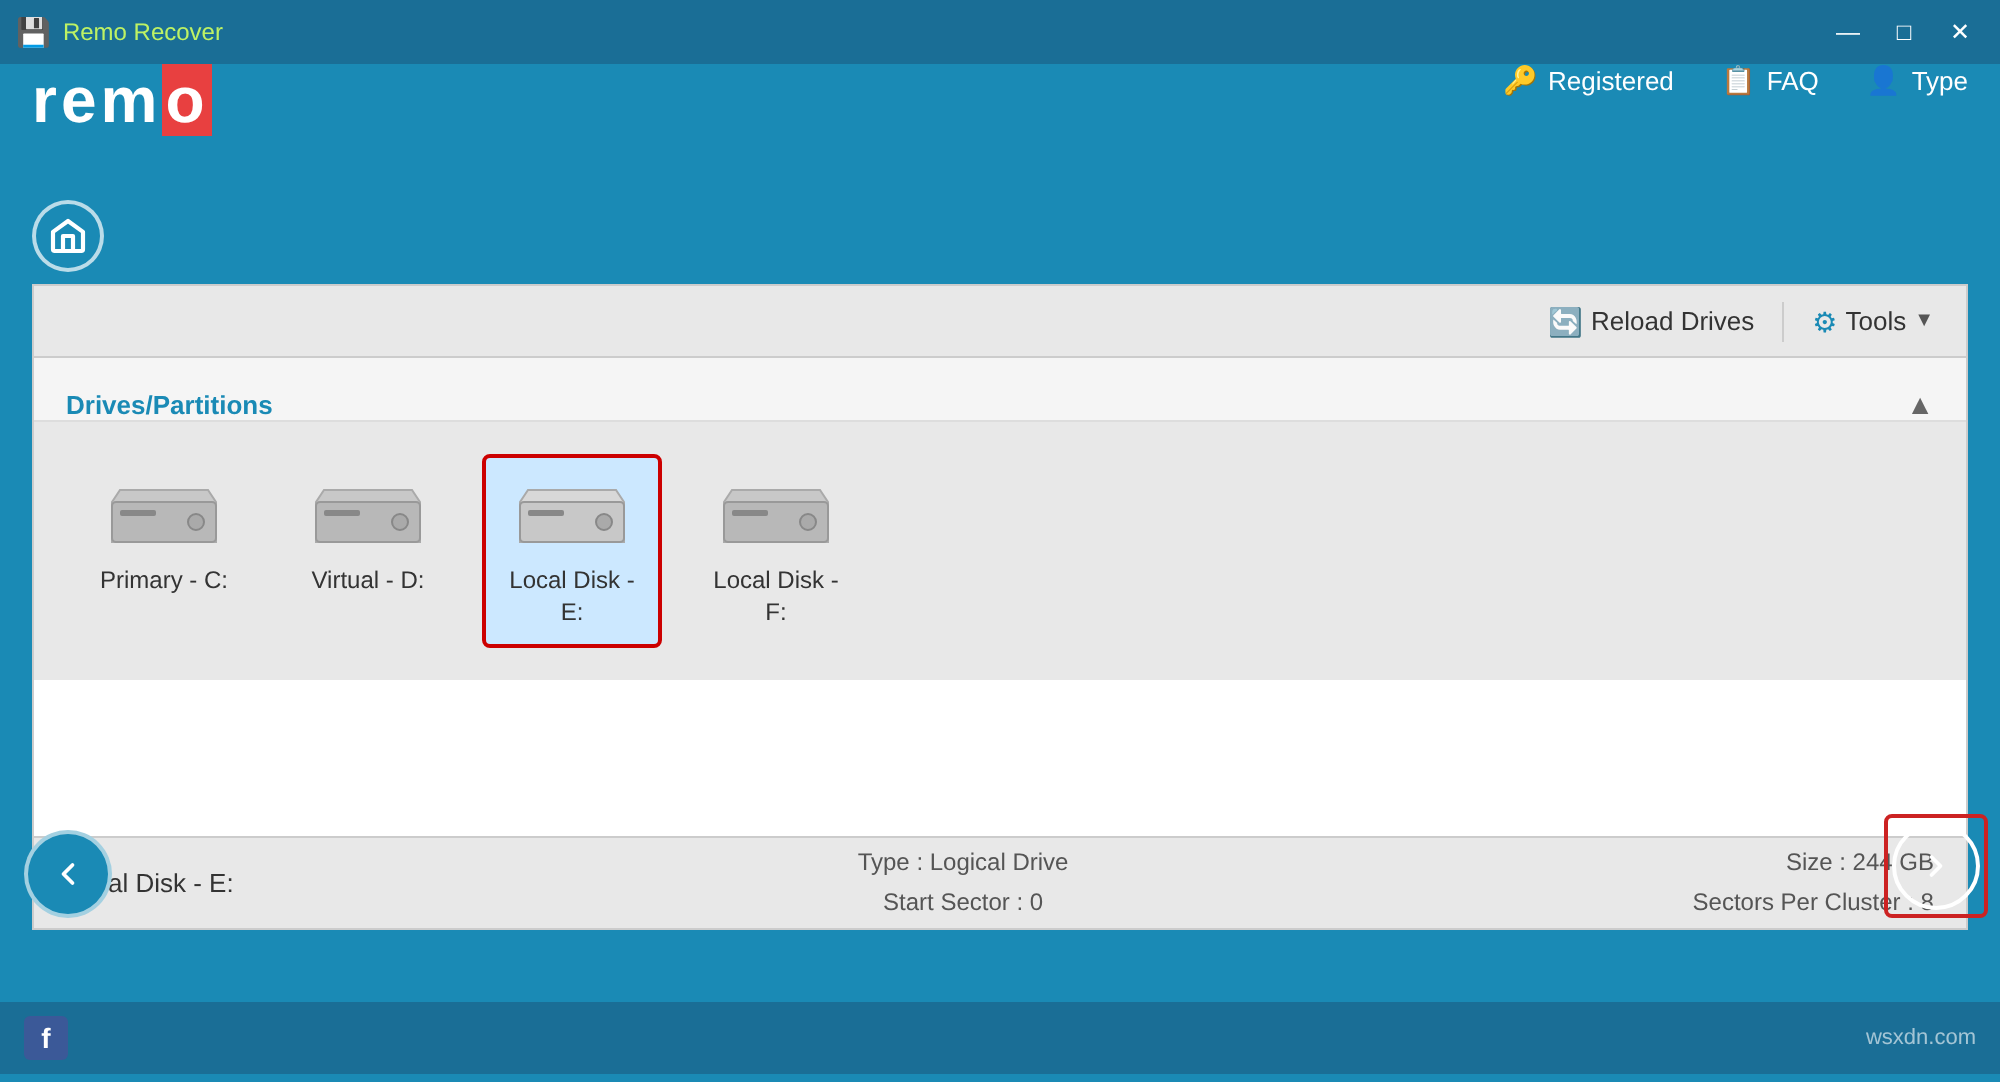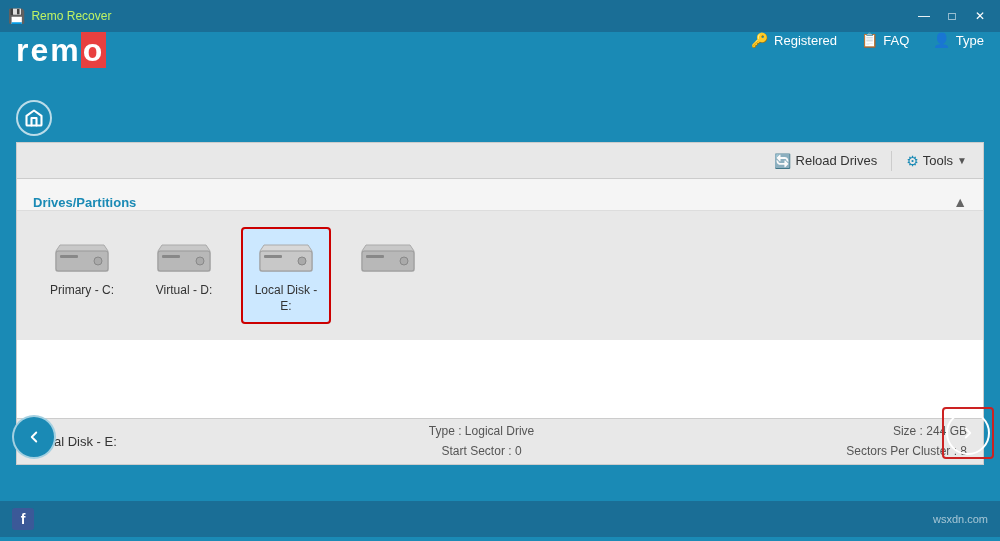--- a/index.html
+++ b/index.html
@@ -386,20 +386,21 @@
 
       <div class="drive-item">
         <div class="drive-icon">
           <svg class="drive-svg" viewBox="0 0 60 38" xmlns="http://www.w3.org/2000/svg">
             <polygon points="8,8 52,8 56,14 56,34 4,34 4,14" fill="#c8c8c8" stroke="#aaa" stroke-width="1"></polygon>
             <rect x="4" y="14" width="52" height="20" rx="2" fill="#b8b8b8" stroke="#999" stroke-width="1"></rect>
             <rect x="8" y="18" width="18" height="3" rx="1" fill="#888"></rect>
             <circle cx="46" cy="24" r="4" fill="#aaa" stroke="#888" stroke-width="1"></circle>
           </svg>
         </div>
+        <span class="drive-label">Local Disk - F:</span>
       </div>
 
 
     </div>
 
     <div style="flex:1; background:#fff;"></div>
 
     <div id="status-bar">
       <span id="status-name">Local Disk - E:</span>
       <div id="status-info">

